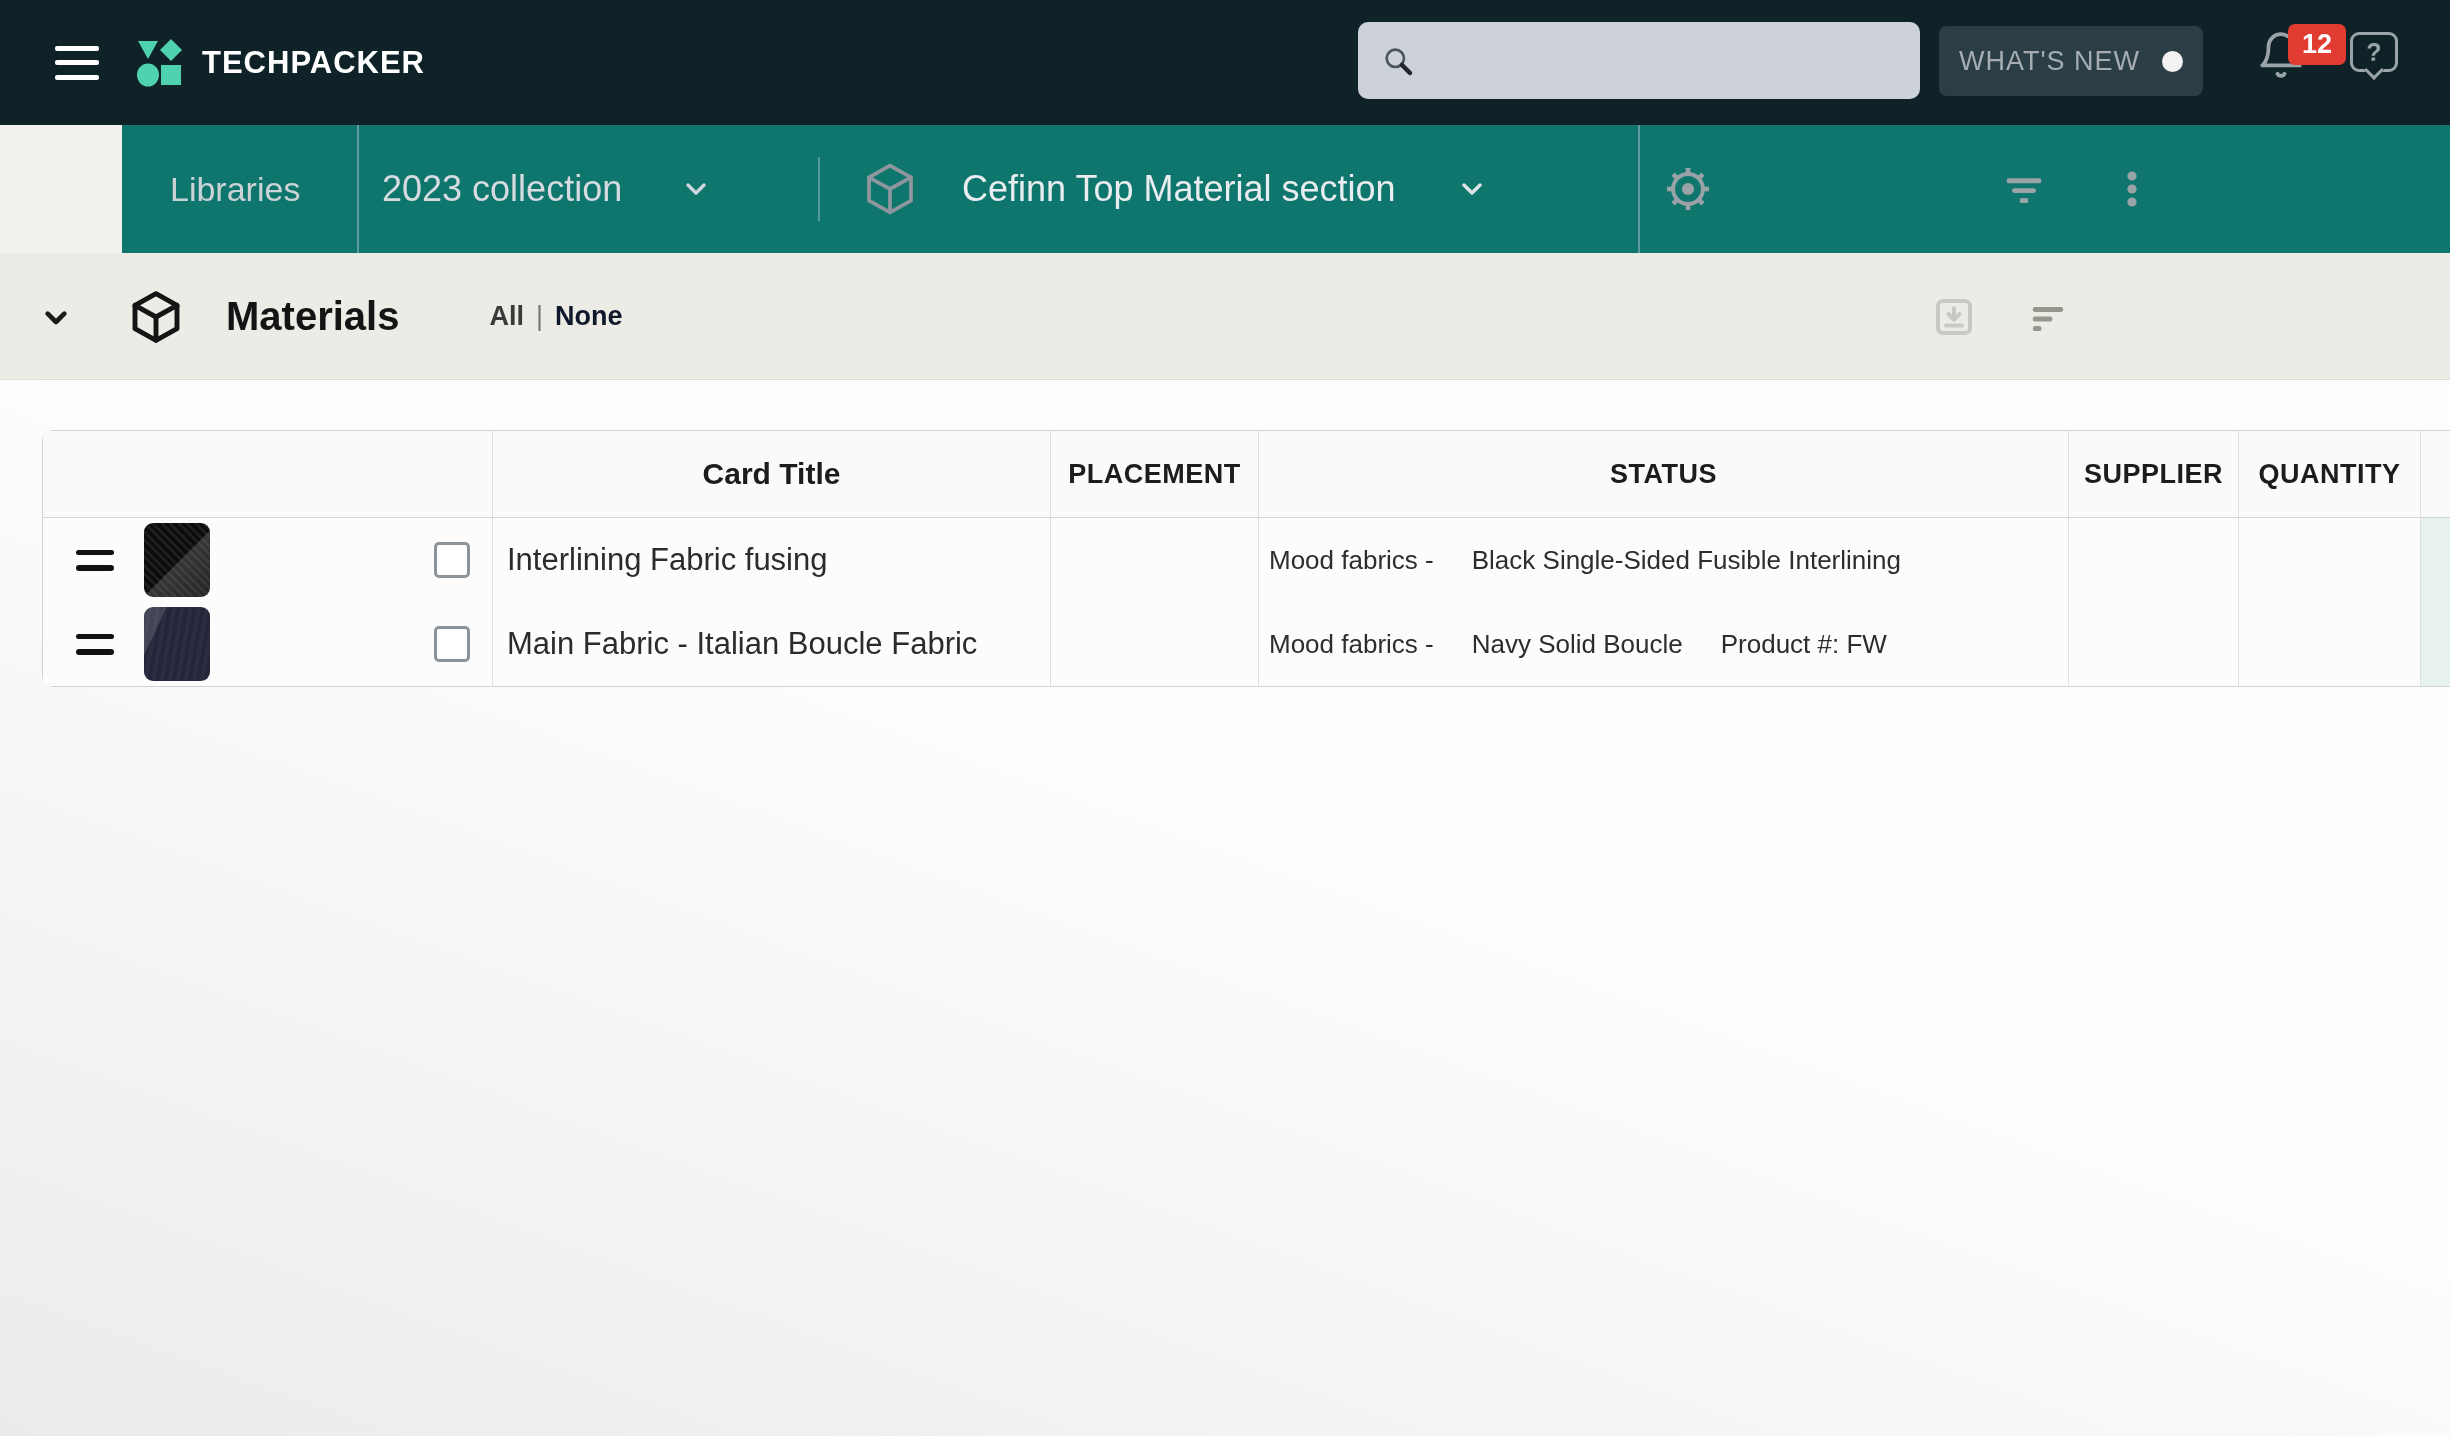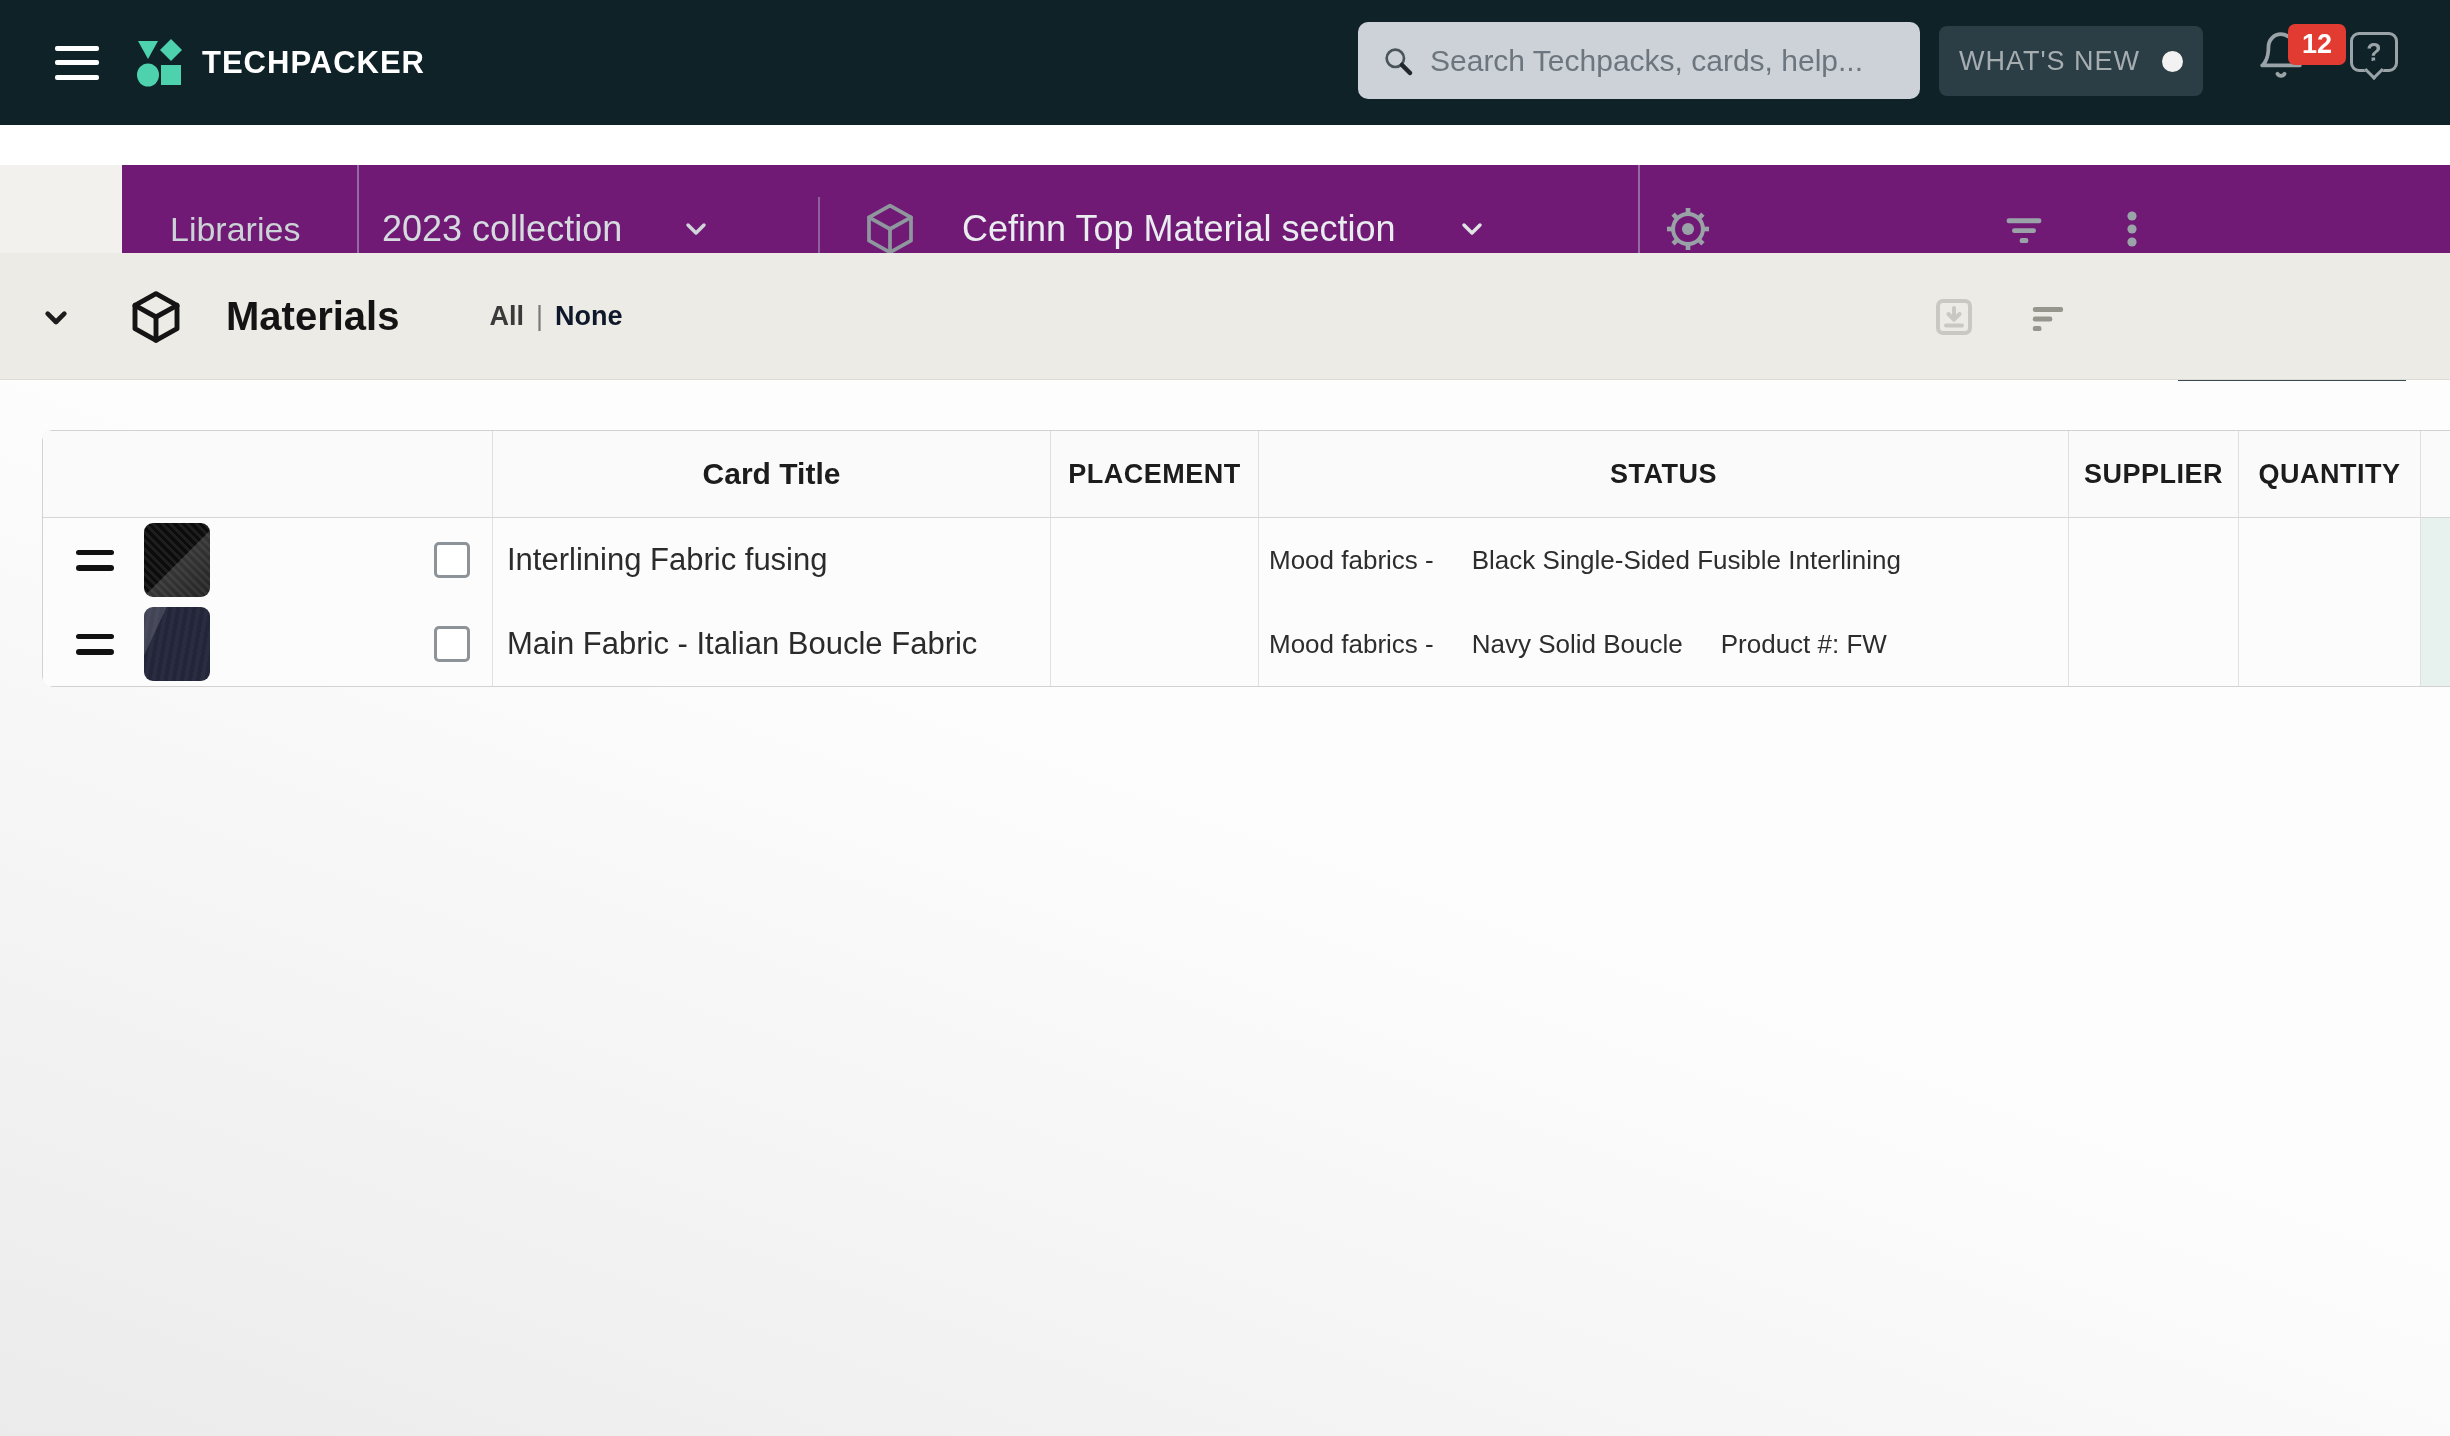--- a/index.html
+++ b/index.html
@@ -30,21 +30,21 @@
            border-radius:7px; color:#fff; font-size:27px; font-weight:700;
            display:flex; align-items:center; justify-content:center; padding:16px 8px; }
   .help-icon { position:absolute; left:2350px; top:32px; cursor:pointer; color:#9aa3a7; }
   .help-box { width:48px; height:40px; border:3.5px solid #9aa3a7; border-radius:9px;
               display:flex; align-items:center; justify-content:center;
               font-size:25px; font-weight:700; color:#9aa3a7; }
   .help-tail { width:14px; height:14px; border-right:3.5px solid #9aa3a7; border-bottom:3.5px solid #9aa3a7;
                transform:rotate(45deg); margin:-9px auto 0 auto; background:#0e2227; }
 
   
-  .toolbar { position:absolute; left:0; top:125px; width:2450px; height:129px; background:#701a75;margin-top:40px; }
+  .toolbar { position:absolute; left:0; top:125px; width:2450px; height:129px; background:#0f766e; }
   .toolbar-gap { position:absolute; left:0; top:0; width:122px; height:128px; background:#f2f1ee; }
   .tb-item { position:absolute; top:0; height:128px; display:flex; align-items:center; color:#ccd3d6; }
   .tb-text-lg { font-size:36px; }
   .vdiv-full { position:absolute; top:0; width:2px; height:128px; background:rgba(190,205,214,.45); }
   .vdiv-part { position:absolute; top:32px; width:2px; height:64px; background:rgba(190,205,214,.4); }
   .doc-view { position:absolute; left:2178px; top:150px; width:228px; height:77px; background:#3a4b53;
               border-radius:6px; display:flex; align-items:center; justify-content:center; gap:16px; cursor:pointer; }
   .doc-view .lbl { color:#a9b1b6; font-size:28px; letter-spacing:1px; }
   .icon-btn { cursor:pointer; display:flex; align-items:center; justify-content:center; }
 
@@ -115,21 +115,20 @@
         <ellipse cx="12" cy="36" rx="11" ry="11.5" fill="#4ed2ae"></ellipse>
         <rect x="25" y="26" width="20" height="20" fill="#4ed2ae"></rect>
       </svg>
       <span class="brand">TECHPACKER</span>
     </div>
     <div class="search">
       <svg width="32" height="32" viewBox="0 0 24 24" fill="none">
         <circle cx="10" cy="10" r="6.5" stroke="#4a545b" stroke-width="2"></circle>
         <line x1="15" y1="15" x2="21" y2="21" stroke="#20262b" stroke-width="3.4" stroke-linecap="round"></line>
       </svg>
-      <input type="text" placeholder="Search Techpacks, cards, help..." style="">
     </div>
     <div class="whats-new">
       <span class="lbl">WHAT'S NEW</span>
       <span class="dot"></span>
     </div>
     <div class="bell-wrap">
       <svg width="50" height="50" viewBox="0 0 24 24" fill="none" stroke="#9aa3a7" stroke-width="1.8" stroke-linecap="round" stroke-linejoin="round">
         <path d="M18 8a6 6 0 0 0-12 0c0 7-3 9-3 9h18s-3-2-3-9"></path>
         <path d="M13.73 21a2 2 0 0 1-3.46 0"></path>
       </svg>

